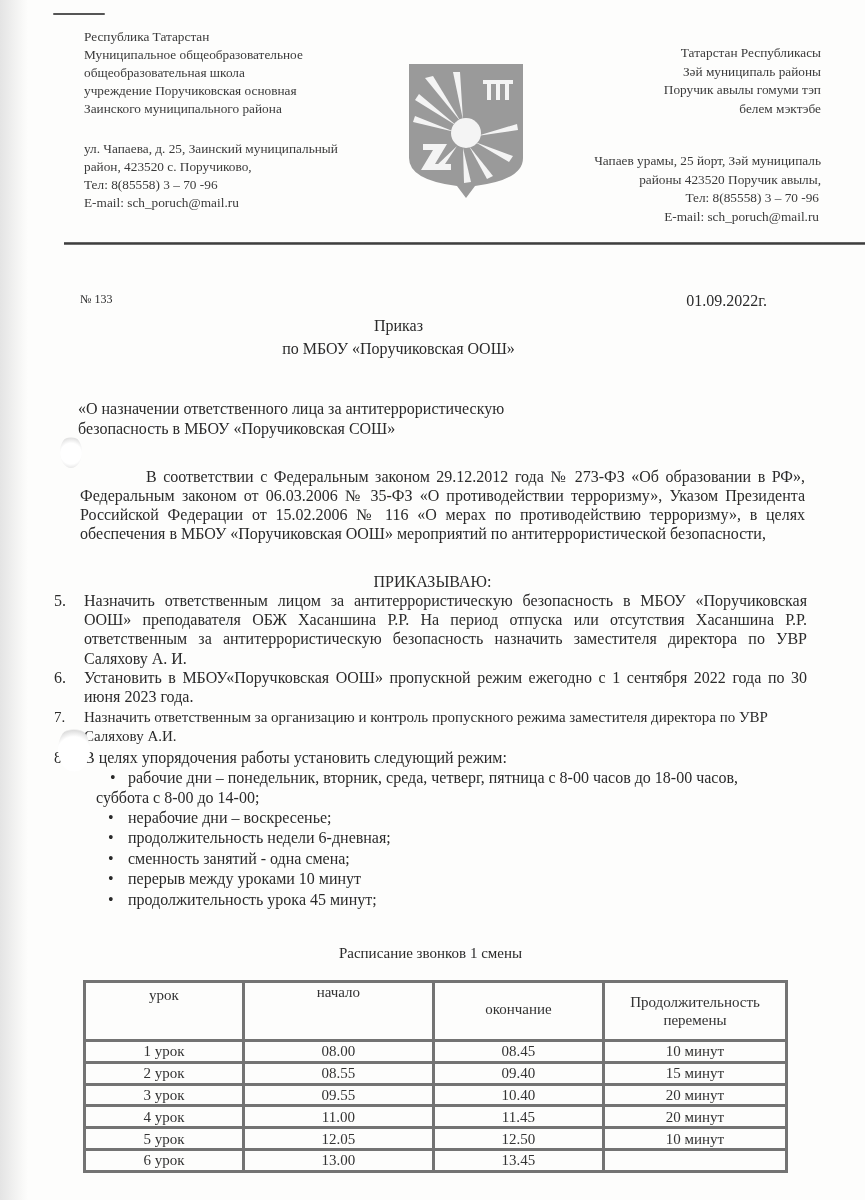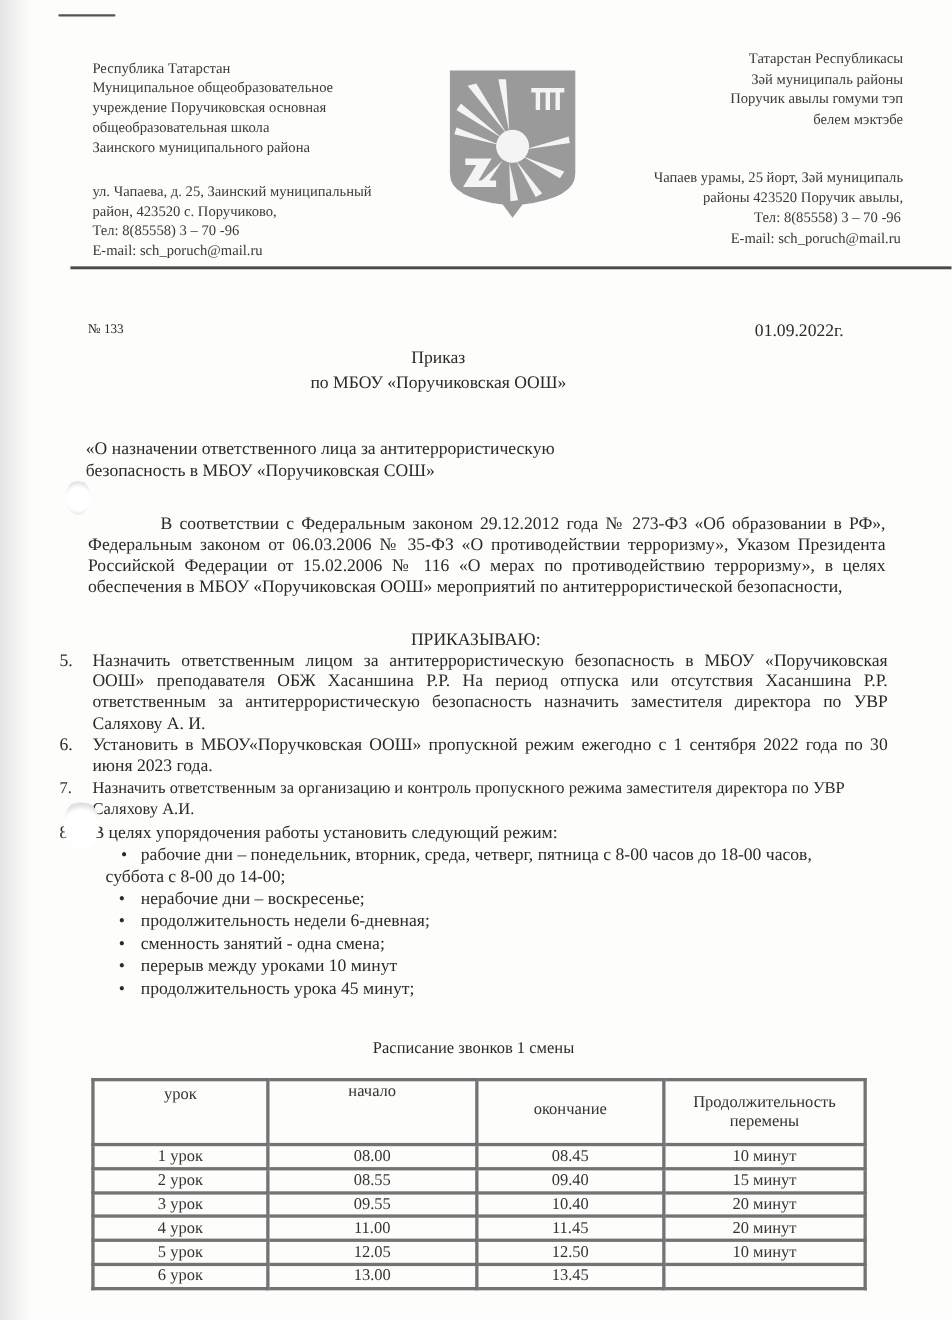--- a/index.html
+++ b/index.html
@@ -13,21 +13,21 @@
   .page { position: absolute; inset: 0; }
   .scan-edge {
     position: absolute; left: 0; top: 0; width: 28px; height: 1200px;
     background: linear-gradient(to right, #e4e4e4, #f6f6f5 70%, #fdfdfc);
   }
   .corner-mark {
     position: absolute; left: 53px; top: 13px; width: 52px; height: 2px;
     background: #555; border-radius: 1px;
   }
   .hdr-left {
-    position: absolute; left: 84px; top: 53px; width: 310px;
+    position: absolute; left: 84px; top: 28px; width: 310px;
     font-size: 13.3px; line-height: 18px; color: #3a3a3a;
   }
   .hdr-left .addr { margin-top: 22px; text-align: justify; text-align-last: left; }
   .hdr-right {
     position: absolute; right: 44px; top: 44px; width: 260px;
     font-size: 13.3px; line-height: 18.5px; text-align: right; color: #3a3a3a;
   }
   .hdr-right .addr { margin-top: 34px; }
   .hdr-right .addr div:nth-child(3), .hdr-right .addr div:nth-child(4) { padding-right: 2px; }
   .emblem { position: absolute; left: 405px; top: 60px; width: 122px; height: 140px; }
@@ -77,22 +77,22 @@
 </head>
 <body>
 
 <div class="page">
   <div class="scan-edge"></div>
   <div class="corner-mark"></div>
 
   <div class="hdr-left">
     <div>Республика Татарстан</div>
     <div>Муниципальное общеобразовательное</div>
+    <div>общеобразовательная школа</div>
     <div>учреждение Поручиковская основная</div>
-    <div>общеобразовательная школа</div>
     <div>Заинского муниципального района</div>
     <div class="addr">
       <div>ул. Чапаева, д. 25,  Заинский муниципальный</div>
       <div>район, 423520 с. Поручиково,</div>
       <div>Тел: 8(85558) 3 – 70 -96</div>
       <div>E-mail:  sch_poruch@mail.ru</div>
     </div>
   </div>
 
   <svg class="emblem" viewBox="0 0 122 140">

